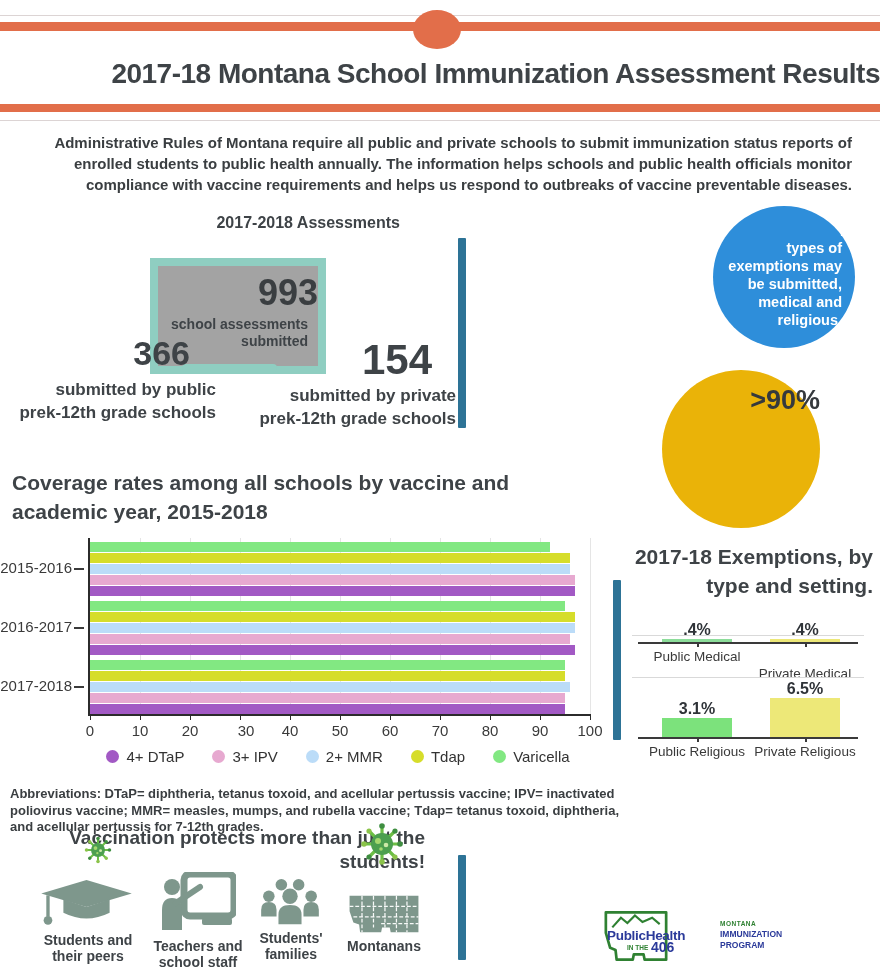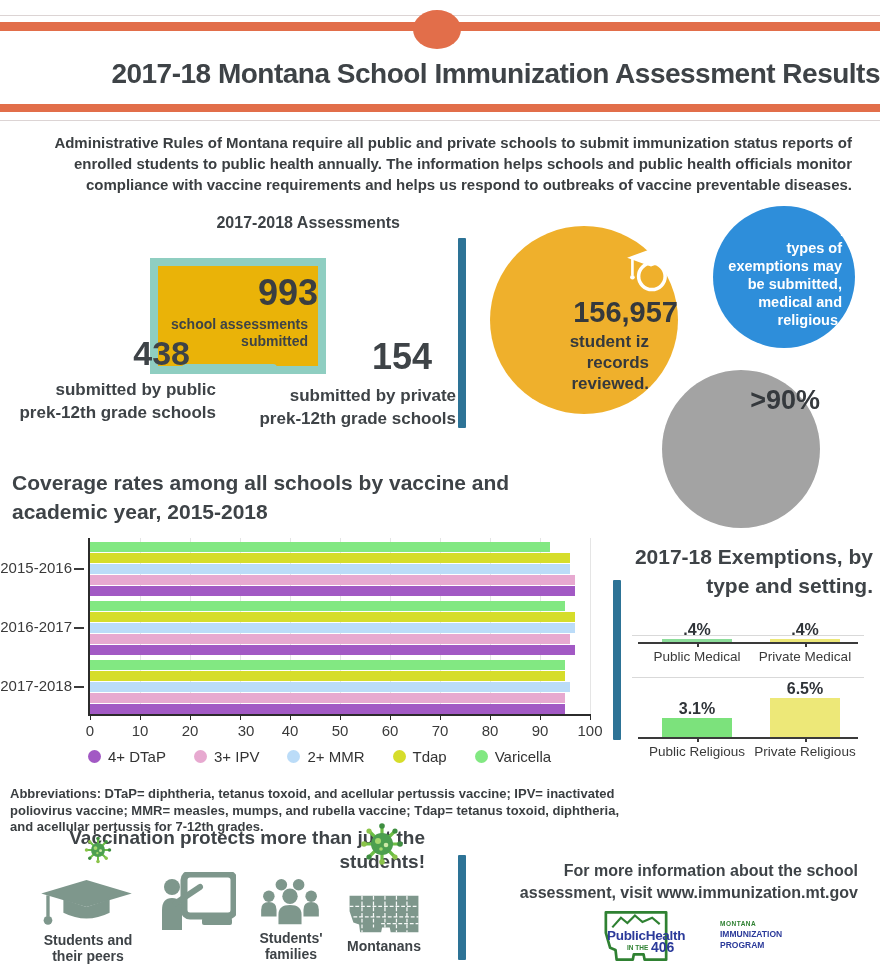--- a/index.html
+++ b/index.html
@@ -19,21 +19,21 @@
     border-left:2px solid #2b2b2b;border-bottom:2px solid #2b2b2b;}
   .grid-v{position:absolute;top:0;bottom:0;width:1px;background:#e5e5e5;z-index:0;}
   .hbar{position:absolute;left:0;height:10px;z-index:1;}
   .x-tick{position:absolute;top:100%;height:6px;width:1px;background:#2b2b2b;}
   .x-tick-label{position:absolute;top:calc(100% + 8px);transform:translateX(-50%);
     font-size:15px;font-weight:400;color:#3a3a3a;}
   .y-label{position:absolute;left:-98px;width:80px;text-align:right;
     font-size:15px;font-weight:400;color:#3a3a3a;}
   .y-dash{position:absolute;left:-16px;width:10px;height:2px;background:#3a3a3a;}
   #cov-legend{position:absolute;left:88px;top:748px;width:500px;display:flex;
-    justify-content:flex-start;gap:28px;align-items:center;font-size:15px;font-weight:400;color:#333;}
+    justify-content:center;gap:28px;align-items:center;font-size:15px;font-weight:400;color:#333;}
   .leg-item{display:flex;align-items:center;gap:7px;}
   .leg-dot{width:13px;height:13px;border-radius:50%;display:inline-block;}
   
   .ex-panel{position:absolute;left:638px;width:220px;border-bottom:2px solid #3a3a3a;}
   .ex-grid{position:absolute;left:-6px;right:-6px;height:1px;background:#d9d9d9;}
   .ex-bar{position:absolute;bottom:0;}
   .ex-val{position:absolute;width:80px;text-align:center;font-size:16px;font-weight:700;color:#2f3338;}
   .ex-tick{position:absolute;top:100%;height:5px;width:2px;background:#3a3a3a;}
   .ex-cat{position:absolute;top:calc(100% + 7px);width:120px;text-align:center;
     font-size:13.5px;font-weight:400;color:#3a3a3a;}
@@ -50,51 +50,41 @@
 
   <div class="abs bold center" style="left:0;right:0;top:58px;font-size:28px;letter-spacing:-0.5px;color:#3E4347">2017-18 Montana School Immunization Assessment Results</div>
 
   <div class="orange-bar" style="top:104px;height:8px"></div>
   <div class="hair" style="top:120px"></div>
 
   <div class="abs bold center" style="left:28px;right:28px;top:132px;font-size:15px;line-height:21px;color:#3A3E41">Administrative Rules of Montana require all public and private schools to submit immunization status reports of enrolled students to public health annually. The information helps schools and public health officials monitor compliance with vaccine requirements and helps us respond to outbreaks of vaccine preventable diseases.</div>
 
   <div class="abs bold center" style="left:60px;top:214px;width:340px;font-size:16px">2017-2018 Assessments</div>
 
-  <div class="abs" style="left:150px;top:258px;width:160px;height:100px;border:8px solid #8FCEC1;background:#eab308">
+  <div class="abs" style="left:150px;top:258px;width:160px;height:100px;border:8px solid #8FCEC1;background:#a3a3a3">
     <div class="bold center" style="margin-top:6px;font-size:36px;color:#3A3E41">993</div>
     <div class="bold center" style="margin:2px auto 0;width:140px;font-size:14px;line-height:17px">school assessments submitted</div>
   </div>
   <div class="abs" style="left:182px;top:364px;width:95px;height:8px;border-radius:4px;background:#8FCEC1"></div>
 
-  <div class="abs bold center" style="left:40px;top:334px;width:150px;font-size:34px">438</div>
+  <div class="abs bold center" style="left:40px;top:334px;width:150px;font-size:34px">366</div>
   <div class="abs bold center" style="left:14px;top:378px;width:202px;font-size:17px;line-height:23px">submitted by public prek-12th grade schools</div>
 
-  <div class="abs bold center" style="left:282px;top:336px;width:150px;font-size:36px">154</div>
+  <div class="abs bold center" style="left:282px;top:336px;width:150px;font-size:42px">154</div>
   <div class="abs bold center" style="left:256px;top:384px;width:200px;font-size:17px;line-height:23px">submitted by private prek-12th grade schools</div>
 
   <div class="divider" style="left:458px;top:238px;height:190px"></div>
 
-  <div class="circle center" style="left:490px;top:226px;width:188px;height:188px;background:#EFB02C">
-    <svg width="54" height="46" viewBox="0 0 60 52" style="margin-top:22px">
-      <circle cx="31" cy="32" r="15" fill="none" stroke="#ffffff" stroke-width="4"></circle>
-      <path d="M30 1 L57 11 L30 21 L3 11 Z" fill="#ffffff"></path>
-      <path d="M9 13 L9 30" stroke="#ffffff" stroke-width="3" stroke-linecap="round" fill="none"></path>
-      <circle cx="9" cy="33" r="2.6" fill="#ffffff"></circle>
-    </svg>
-    <div class="bold" style="font-size:29px;color:#35393D;margin-top:-2px">156,957</div>
-    <div class="bold" style="width:130px;margin:2px auto 0;font-size:17px;line-height:21px;color:#35393D">student iz records reviewed.</div>
-  </div>
 
   <div class="circle center" style="left:713px;top:206px;width:142px;height:142px;background:#2E8EDA;color:#fff">
     <div class="bold" style="font-size:27px;line-height:28px;margin-top:7px">2</div>
     <div class="bold" style="width:116px;margin:-2px auto 0;font-size:14.5px;line-height:18px">types of exemptions may be submitted, medical and religious.</div>
   </div>
 
-  <div class="circle center" style="left:662px;top:370px;width:158px;height:158px;background:#a3a3a3;color:#35393D">
+  <div class="circle center" style="left:662px;top:370px;width:158px;height:158px;background:#eab308;color:#35393D">
     <div class="bold" style="font-size:27px;line-height:29px;margin-top:16px">&gt;90%</div>
   </div>
 
   <div class="abs bold" style="left:12px;top:468px;width:520px;font-size:21px;line-height:29px">Coverage rates among all schools by vaccine and academic year, 2015-2018</div>
 
   <div id="cov-plot">
       <div class="x-tick" style="left: 0%;"></div>
       <div class="x-tick-label" style="left: 0%;">0</div>
       <div class="grid-v" style="left: 10%;"></div>
       <div class="x-tick" style="left: 10%;"></div>
@@ -177,21 +167,21 @@
 
   <div class="ex-panel" style="top:612px;height:30px">
     <div class="ex-grid" style="bottom:6px"></div>
   <div class="ex-bar" style="left: 24px; width: 70px; height: 3px; background: rgb(140, 221, 154);"></div>
       <div class="ex-val" style="left: 19px; bottom: 3px;">.4%</div>
       <div class="ex-tick" style="left: 59px;"></div>
       <div class="ex-cat" style="left: -1px;">Public Medical</div>
       <div class="ex-bar" style="left: 132px; width: 70px; height: 3px; background: rgb(237, 232, 120);"></div>
       <div class="ex-val" style="left: 127px; bottom: 3px;">.4%</div>
       <div class="ex-tick" style="left: 167px;"></div>
-      <div class="ex-cat" style="left: 107px;">Private Medical</div>
+      <div class="ex-cat" style="left: 107px; margin-top: 17px;">Private Medical</div>
     </div>
   <div class="ex-panel" style="top:677px;height:60px">
     <div class="ex-grid" style="top:0"></div>
   <div class="ex-bar" style="left: 24px; width: 70px; height: 19px; background: rgb(124, 226, 124);"></div>
       <div class="ex-val" style="left: 19px; bottom: 19px;">3.1%</div>
       <div class="ex-tick" style="left: 59px;"></div>
       <div class="ex-cat" style="left: -1px;">Public Religious</div>
       <div class="ex-bar" style="left: 132px; width: 70px; height: 39px; background: rgb(237, 232, 120);"></div>
       <div class="ex-val" style="left: 127px; bottom: 39px;">6.5%</div>
       <div class="ex-tick" style="left: 167px;"></div>
@@ -260,20 +250,21 @@
   </svg>
   <div class="icon-label" style="left:30px;top:932px;width:116px">Students and their peers</div>
 
   <svg class="abs" style="left:158px;top:872px" width="78" height="58" viewBox="0 0 78 58" fill="#7E978C">
     <rect x="26" y="2" width="50" height="42" rx="6" fill="none" stroke="#7E978C" stroke-width="7"></rect>
     <circle cx="14" cy="15" r="8"></circle>
     <path d="M4 58 L4 38 Q4 26 14 26 Q24 26 24 38 L24 58 Z"></path>
     <path d="M18 31 L42 15" stroke="#7E978C" stroke-width="6" stroke-linecap="round" fill="none"></path>
     <rect x="44" y="46" width="30" height="7" rx="2"></rect>
   </svg>
+  <div class="icon-label" style="left:138px;top:938px;width:120px">Teachers and school staff</div>
 
   <svg class="abs" style="left:260px;top:878px" width="60" height="50" viewBox="0 0 60 52" fill="#7E978C">
     <circle cx="21" cy="7" r="6"></circle>
       <circle cx="39" cy="7" r="6"></circle>
     <circle cx="8" cy="19" r="6"></circle>
     <path d="M0 40 L0 33 Q0 25 8 25 Q16 25 16 33 L16 40 Z"></path>
     <circle cx="52" cy="19" r="6"></circle>
     <path d="M44 40 L44 33 Q44 25 52 25 Q60 25 60 33 L60 40 Z"></path>
     <circle cx="30" cy="19" r="8"></circle>
     <path d="M18 48 L18 38 Q18 28 30 28 Q42 28 42 38 L42 48 Z"></path>
@@ -281,21 +272,20 @@
   <div class="icon-label" style="left:252px;top:930px;width:78px">Students' families</div>
 
   <svg class="abs" style="left:346px;top:892px" width="76" height="44" viewBox="0 0 78 46">
     <path d="M3 4 L75 4 L75 42 L46 42 L45 37 L37 37 L36 42 L14 42 L13 34 L7 32 L3 20 Z" fill="#7E978C"></path>
     <path d="M16 4 V42 M28 4 V37 M40 4 V37 M52 4 V42 M63 4 V42 M3 15 H75 M7 26 H75 M36 33 H75" stroke="#ffffff" stroke-width="1.3" fill="none" stroke-dasharray="4 2" opacity="0.95"></path>
   </svg>
   <div class="icon-label" style="left:342px;top:938px;width:84px">Montanans</div>
 
   <div class="divider" style="left:458px;top:855px;height:105px"></div>
 
-  <div class="abs bold center" style="left:478px;top:860px;width:380px;font-size:16px;line-height:22px">For more information about the school assessment, visit www.immunization.mt.gov</div>
 
   <div class="abs" style="left:593px;top:906px;width:200px;height:62px">
     <svg class="abs" style="left:0;top:2px" width="86" height="56" viewBox="0 0 64 52">
       <path d="M4 4 L60 4 L60 48 L40 48 L39 43 L30 43 L29 48 L14 48 L13 39 L8 37 L4 23 Z" fill="#ffffff" stroke="#2F8132" stroke-width="2.5" stroke-linejoin="round"></path>
       <path d="M10 18 L18 9 L24 14 L31 7 L38 13 L47 9 L54 15" fill="none" stroke="#2F8132" stroke-width="2"></path>
     </svg>
     <div class="abs bold" style="left:14px;top:22px;font-size:13.5px;color:#2B3A9A;letter-spacing:-0.3px">PublicHealth</div>
     <div class="abs bold" style="left:34px;top:38px;font-size:6.5px;color:#2F8132">IN THE</div>
     <div class="abs bold" style="left:58px;top:33px;font-size:14px;color:#2B3A9A">406</div>
     <div class="abs bold" style="left:127px;top:14px;font-size:6.5px;color:#2F8132;letter-spacing:0.5px">MONTANA</div>

